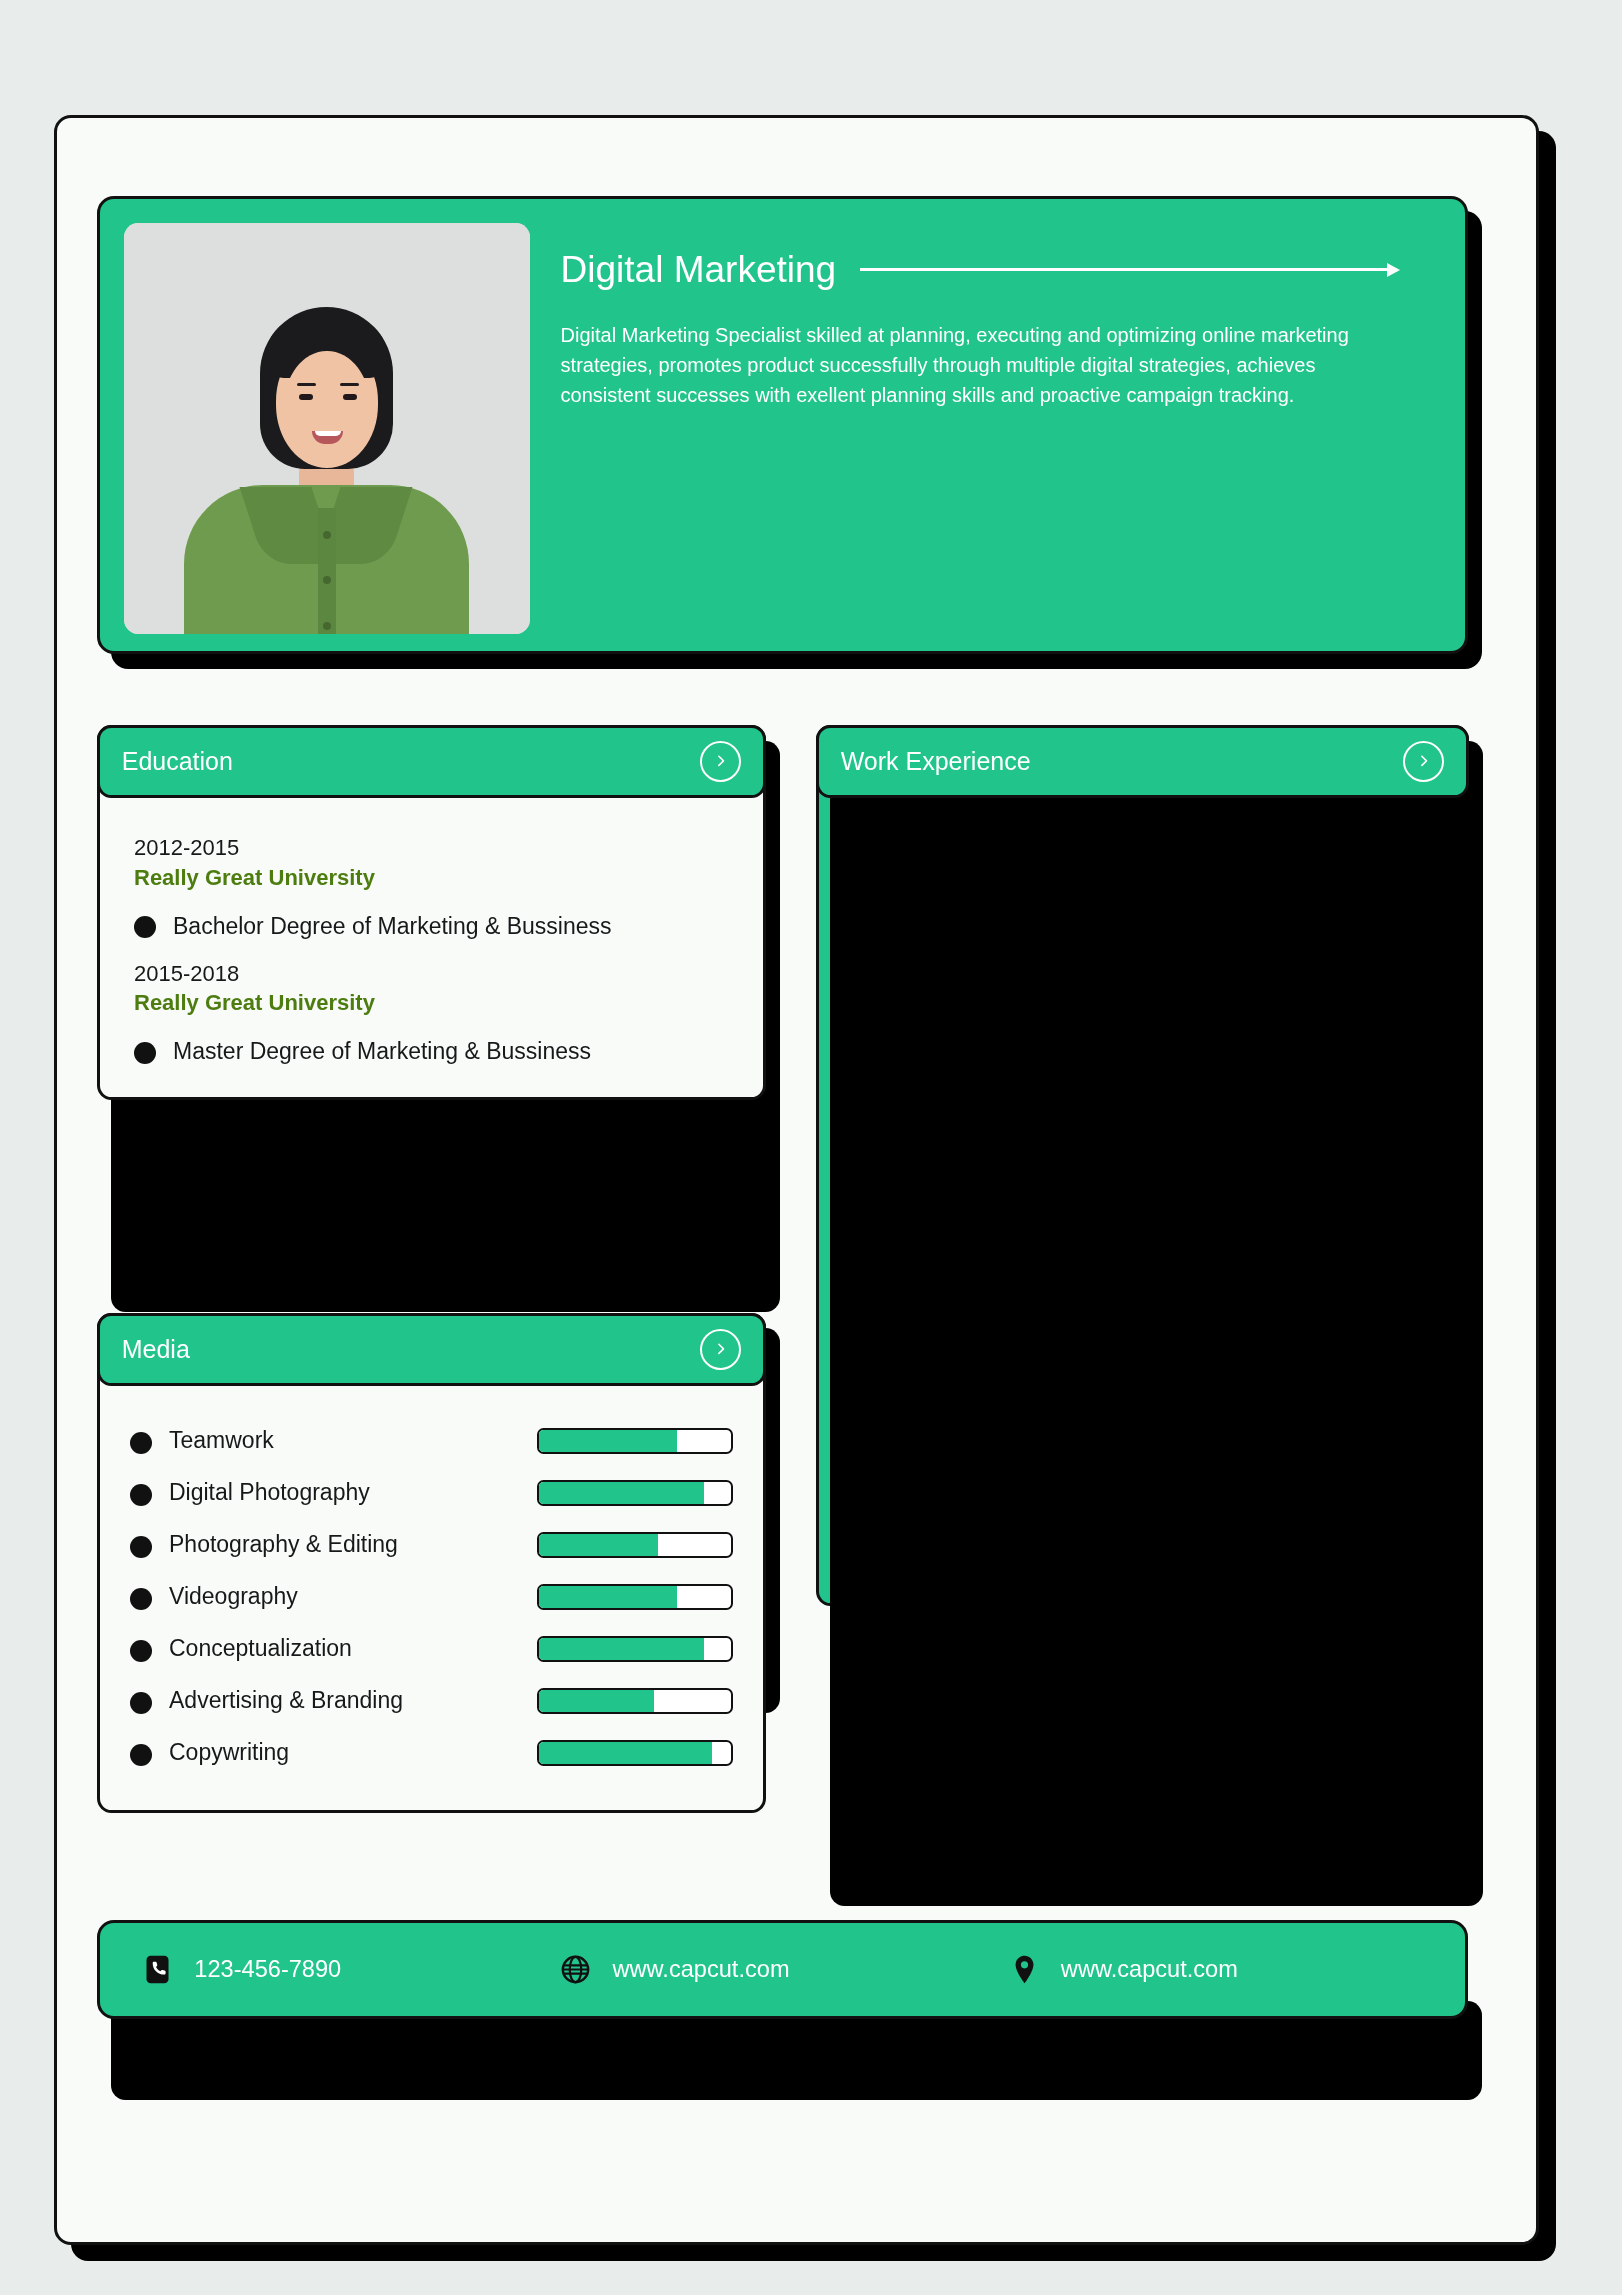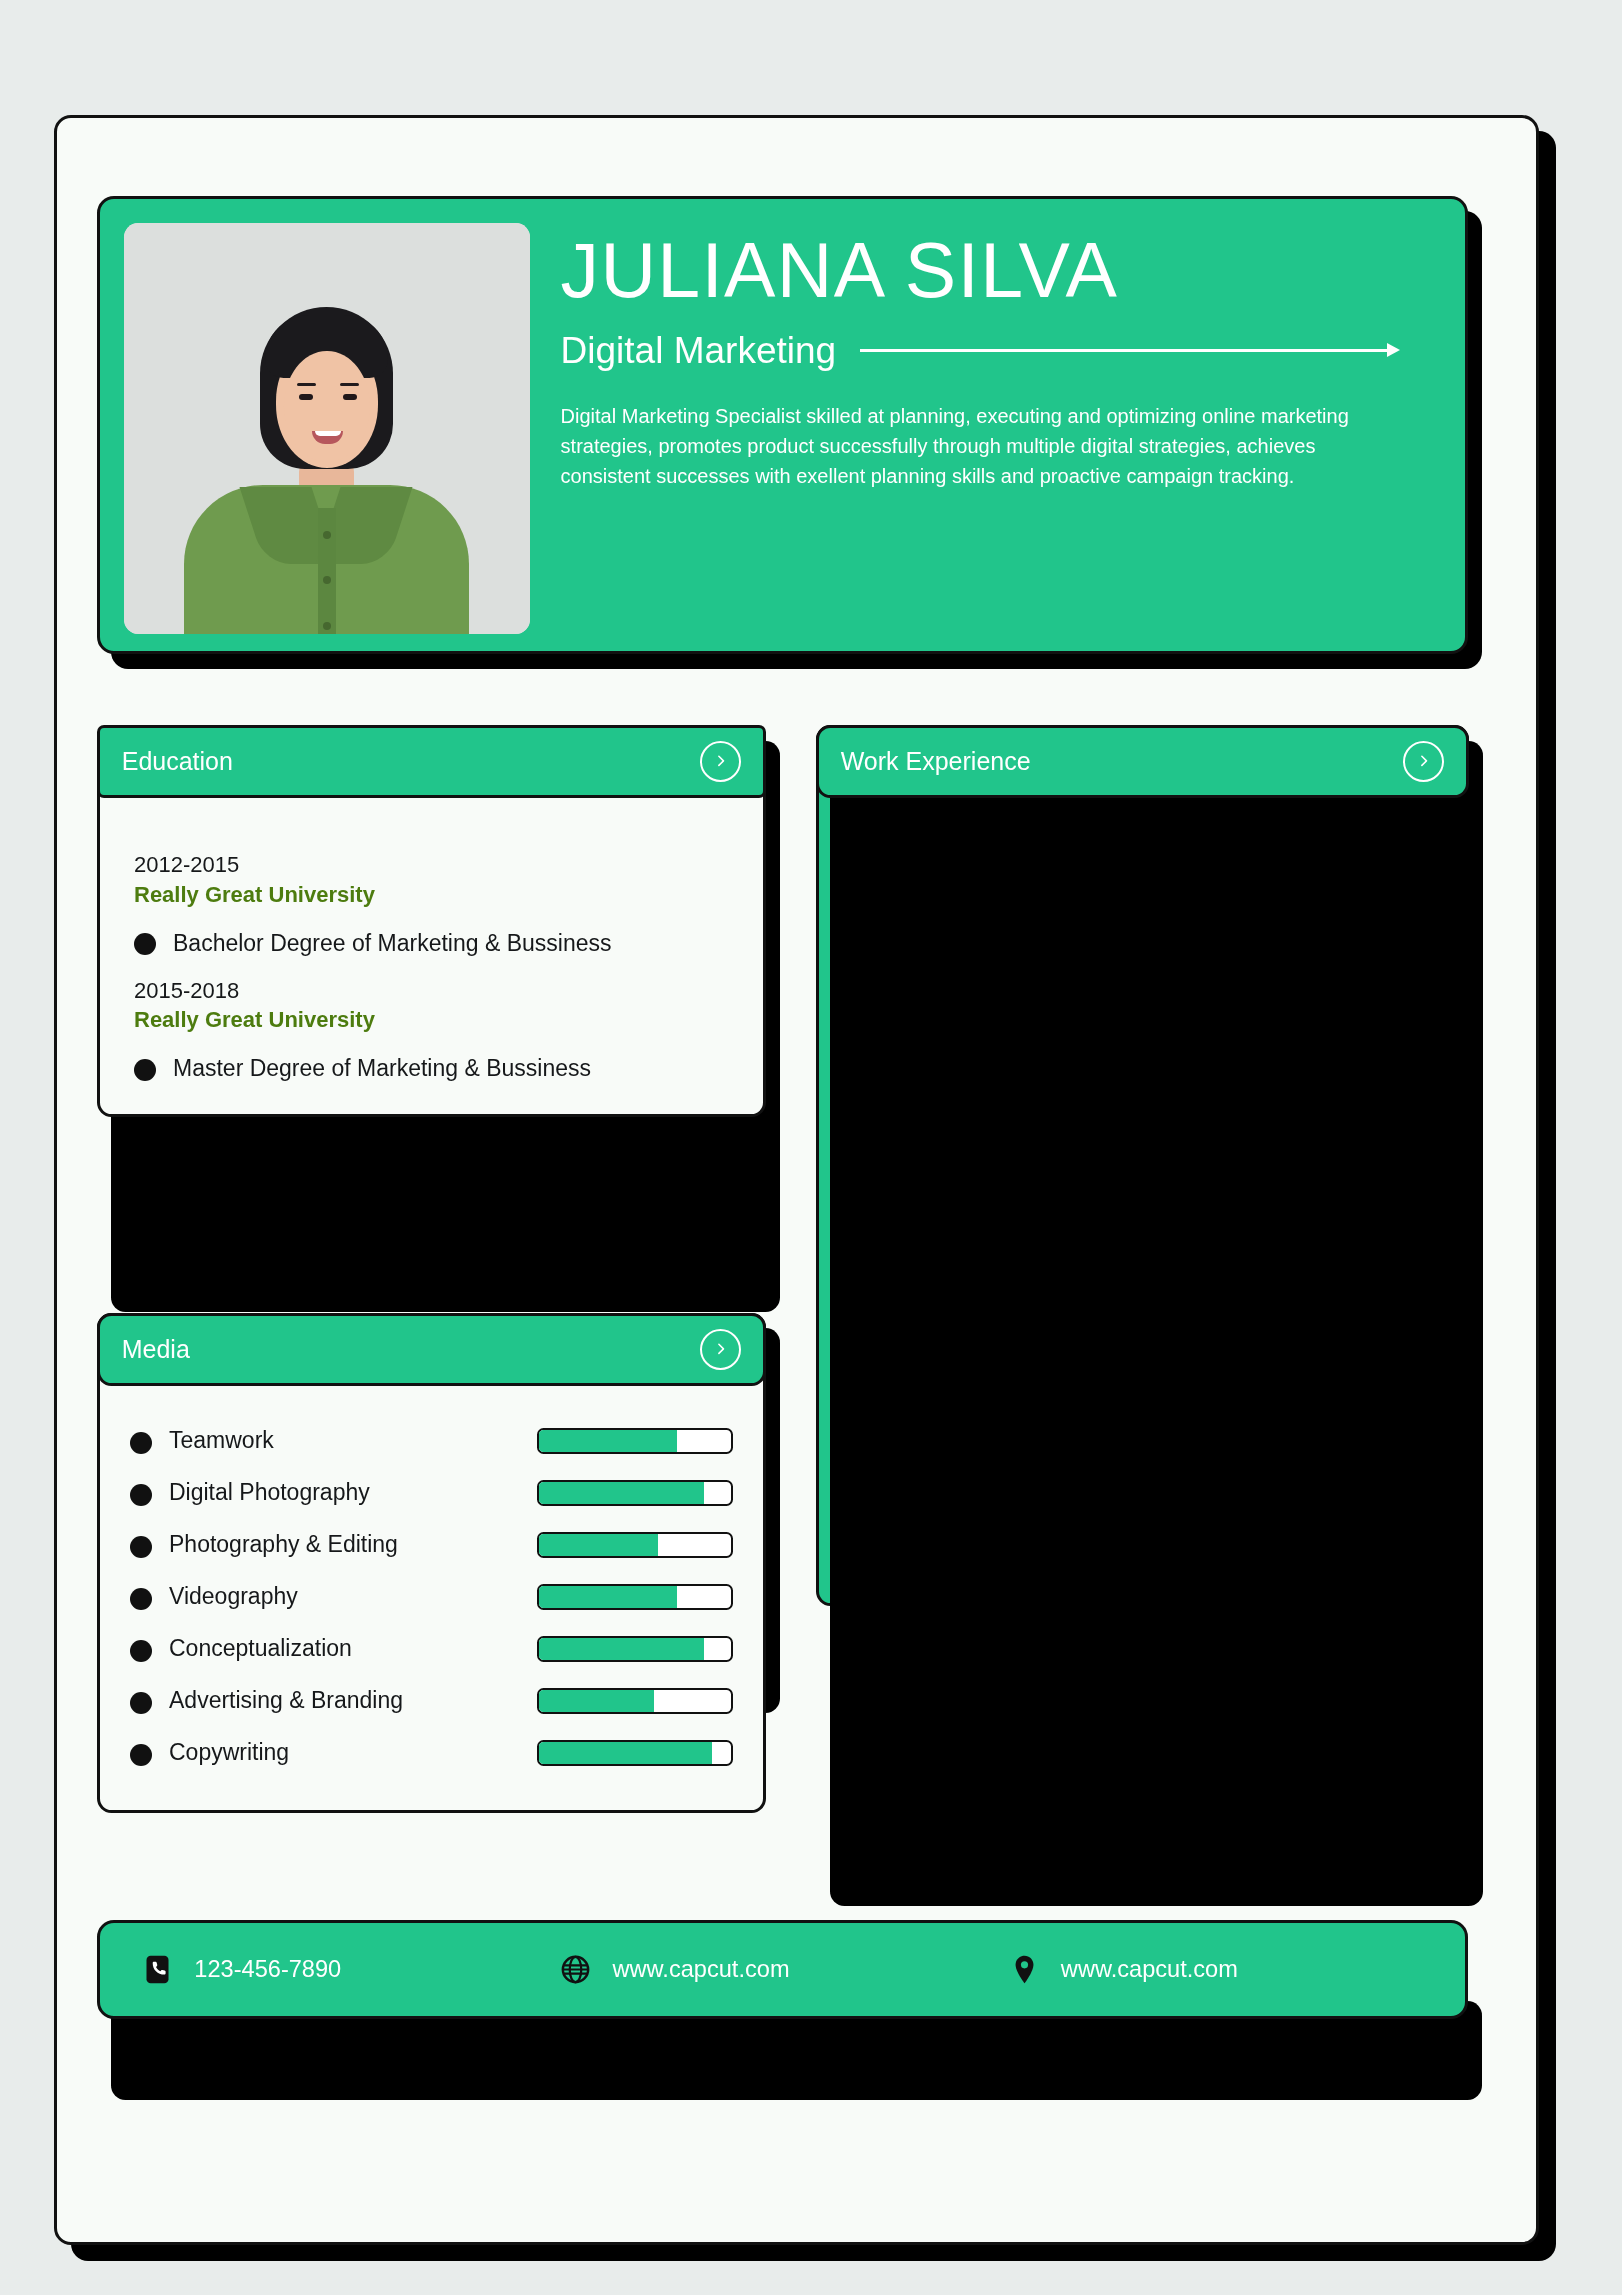--- a/index.html
+++ b/index.html
@@ -125,21 +125,21 @@
   .bar-title { color: #fff; font-size: 25px; }
   .bar-arrow {
     margin-left: auto; width: 41px; height: 41px; border-radius: 50%;
     border: 2px solid #fff; display: flex; align-items: center; justify-content: center;
   }
   .bar-arrow svg { display: block; }
 
   
   .edu-shadow { left: 14.4px; top: 15.7px; width: 669px; height: 571px; }
   .edu-panel { width: 669px; }
-  .edu-bar { margin: -3.3px -3.3px 17px -3.3px; width: calc(100% + 6.5px); border-radius: 7px; }
+  .edu-bar { margin: -3.3px -3.3px 0 -3.3px; width: calc(100% + 6.5px); }
   .edu-body { padding: 37px 34px 30px 34px; }
   .edu-years { font-size: 22px; color: #16181a; font-weight: 400; }
   .edu-school { font-size: 22px; color: #4d7c0f; font-weight: 700; margin-top: 3.9px; }
   .edu-item { display: flex; margin-top: 20px; }
   .bullet-black { width: 22px; height: 22px; border-radius: 50%; background: #111; flex: 0 0 22px; margin-top: 5.2px; }
   .edu-item-text { margin-left: 17px; font-size: 23px; color: #16181a; line-height: 1.32; max-width: 471px; }
   .edu-gap { height: 19.6px; }
 
   
   .skl-shadow { left: 14.4px; top: 603px; width: 669px; height: 385px; }
@@ -210,21 +210,20 @@
       <div class="ph-face-cut"></div>
       <div class="ph-brow l"></div>
       <div class="ph-brow r"></div>
       <div class="ph-eye l"></div>
       <div class="ph-eye r"></div>
       <div class="ph-mouth"></div>
       <div class="ph-teeth"></div>
     </div>
 
     <div class="header-right">
-      <div class="name">JULIANA SILVA</div>
       <div class="role-row">
         <div class="role">Digital Marketing</div>
         <div class="role-arrow">
           <div class="line"></div>
             <div class="head"></div>
         </div>
       </div>
       <div class="summary">Digital Marketing Specialist skilled at planning, executing and optimizing online marketing strategies, promotes product successfully through multiple digital strategies, achieves consistent successes with exellent planning skills and proactive campaign tracking.</div>
     </div>
   </div>

